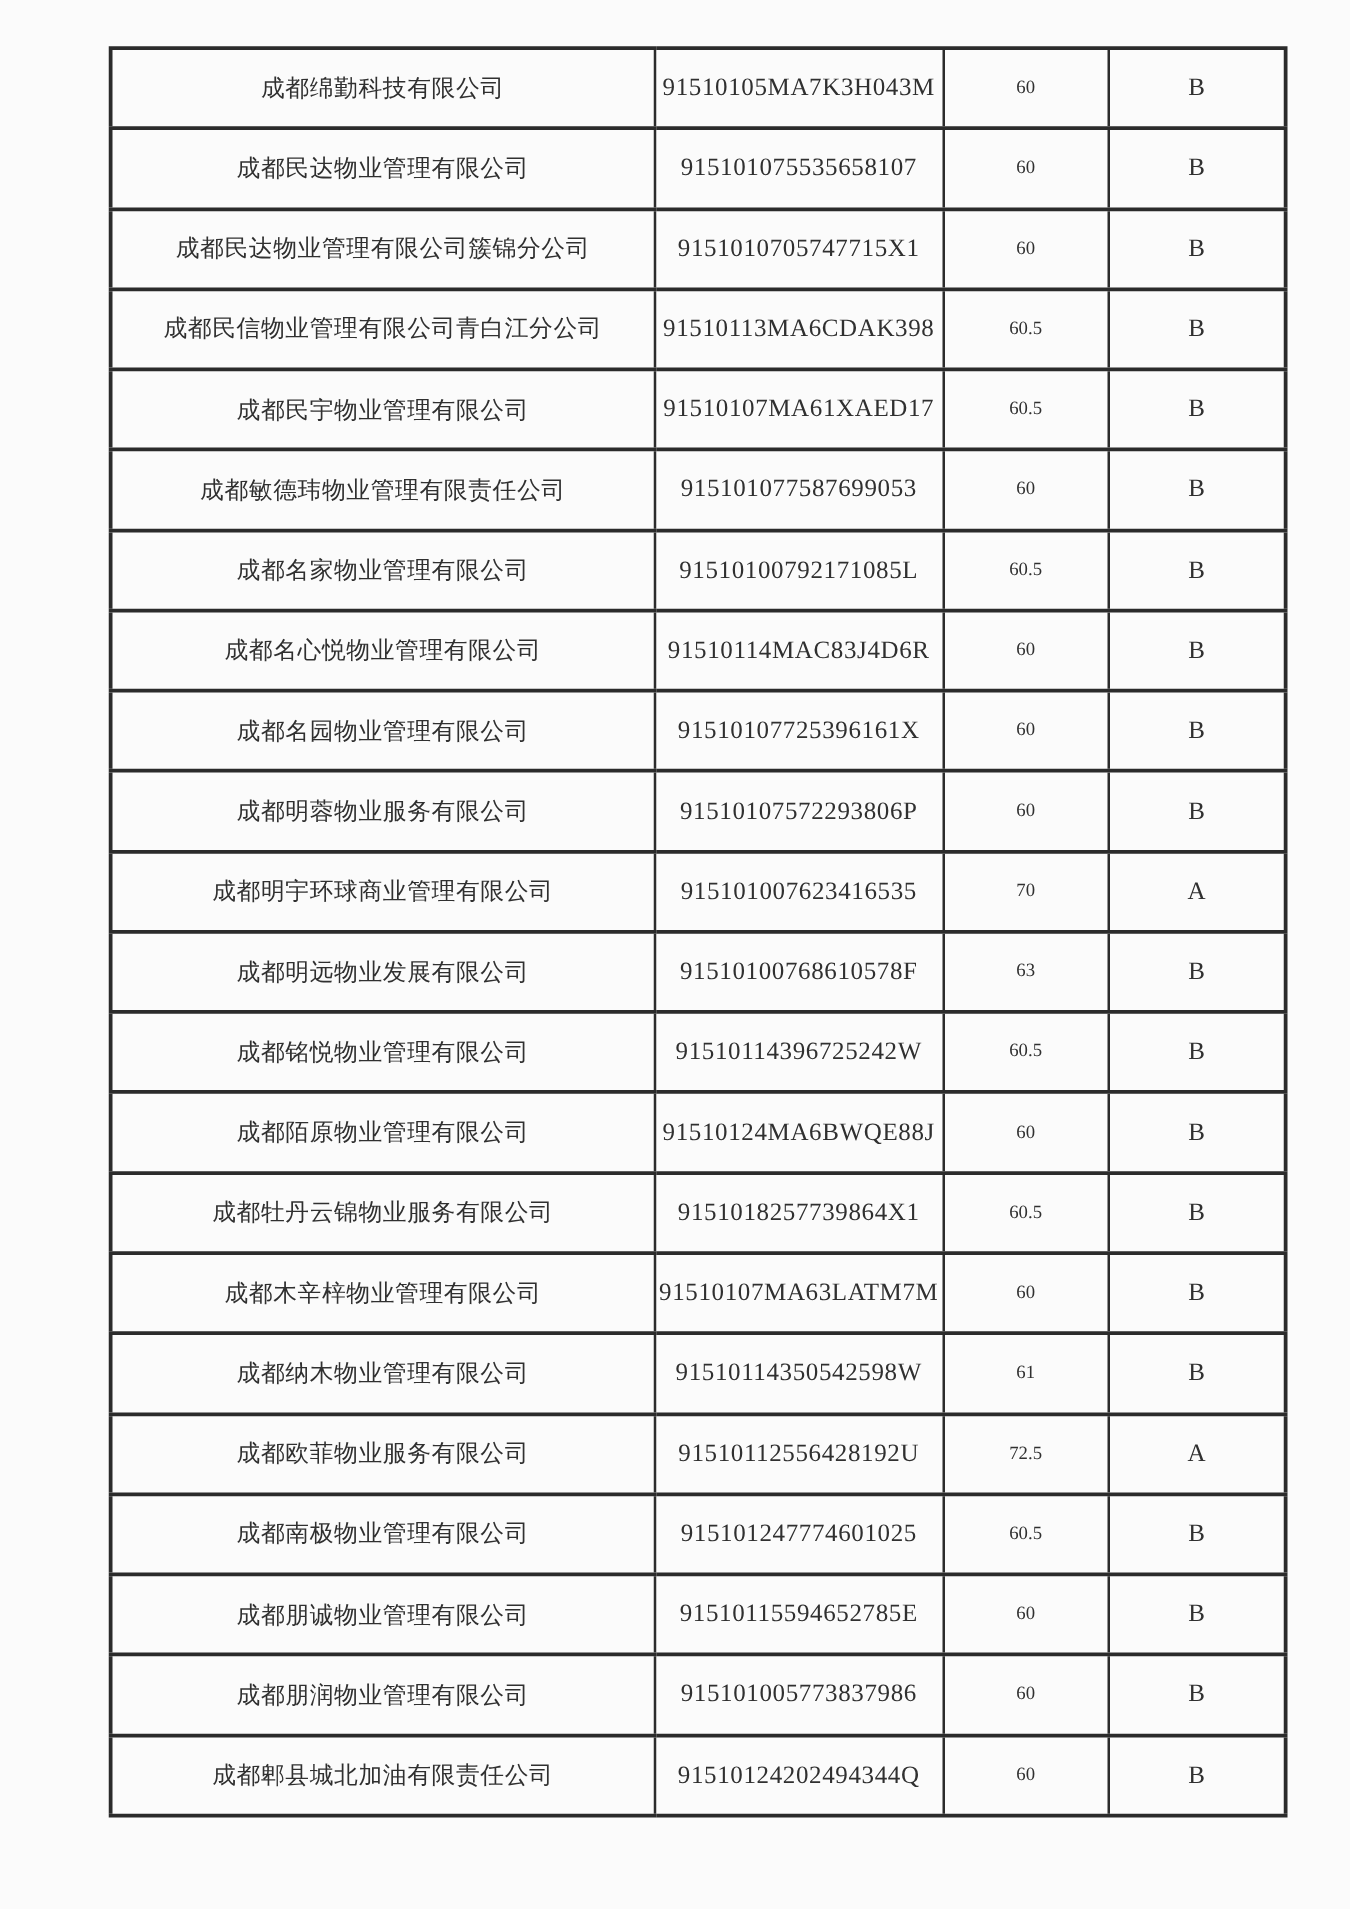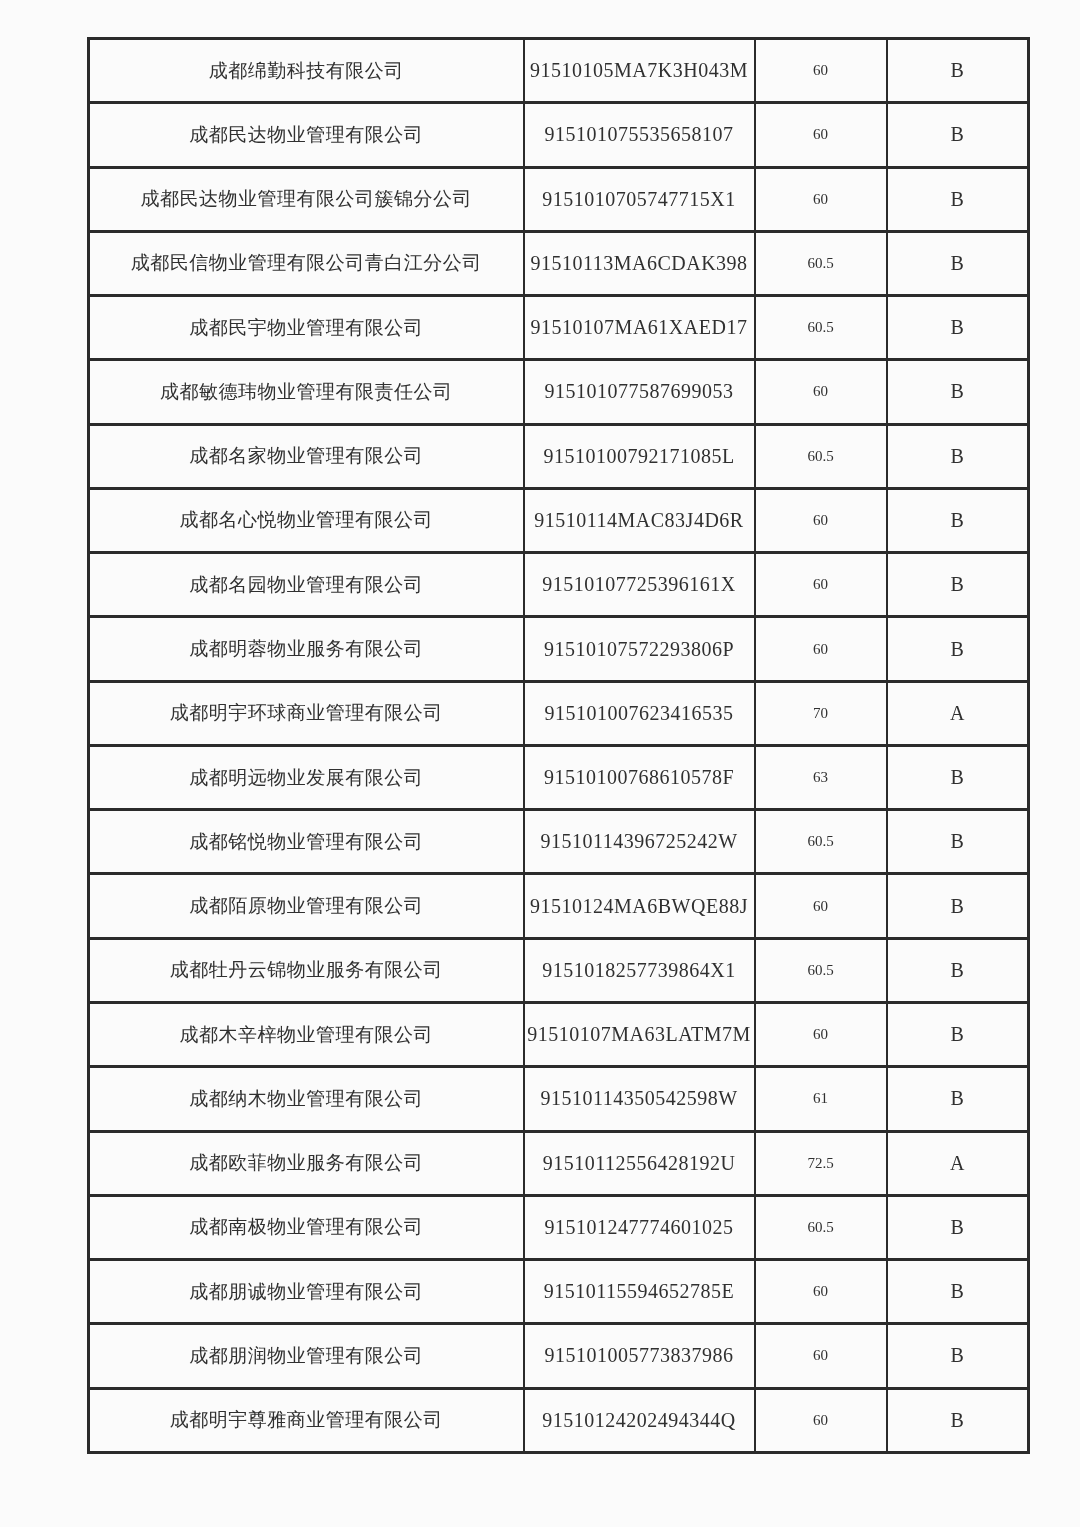--- a/index.html
+++ b/index.html
@@ -182,19 +182,19 @@
     <td class="cell-score">60</td>
     <td class="cell-grade">B</td>
   </tr>
       <tr>
     <td class="cell-name">成都朋润物业管理有限公司</td>
     <td class="cell-code">915101005773837986</td>
     <td class="cell-score">60</td>
     <td class="cell-grade">B</td>
   </tr>
       <tr>
-    <td class="cell-name">成都明宇尊雅商业管理有限公司</td>
+    <td class="cell-name">成都郫县城北加油有限责任公司</td>
     <td class="cell-code">91510124202494344Q</td>
     <td class="cell-score">60</td>
     <td class="cell-grade">B</td>
   </tr>
     </tbody>
 </table>
 
 </body></html>

